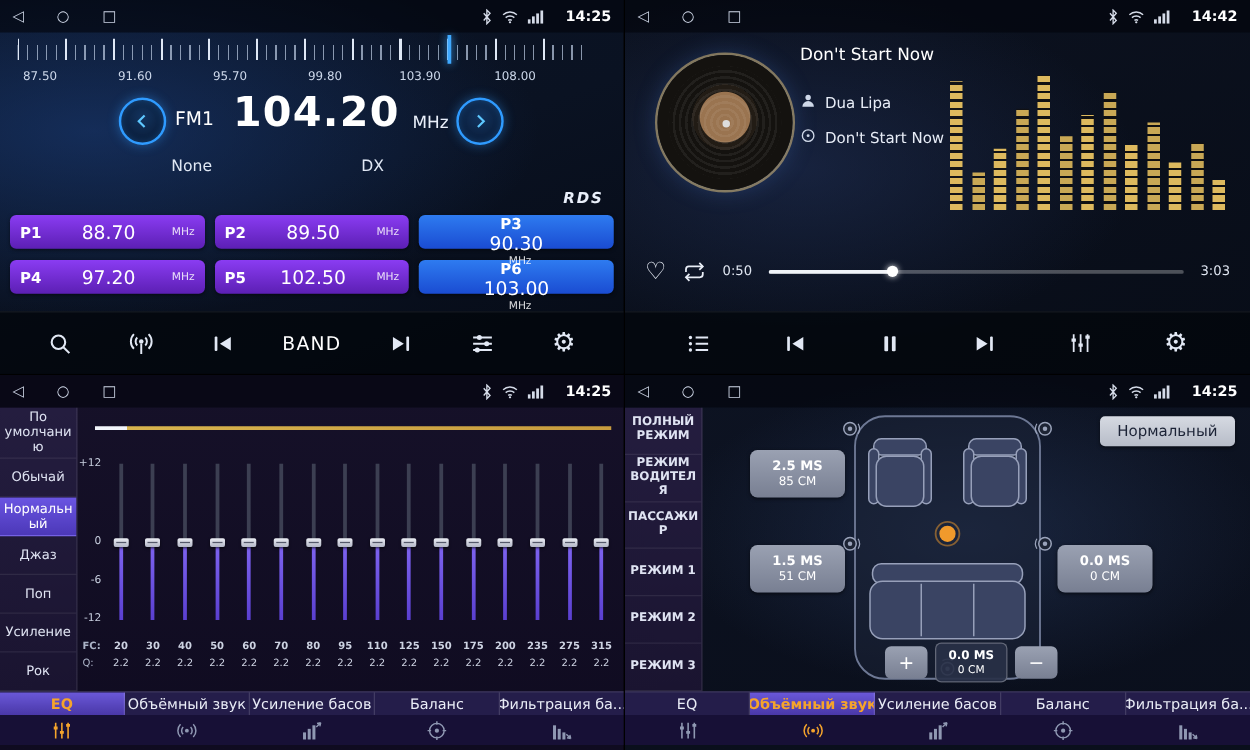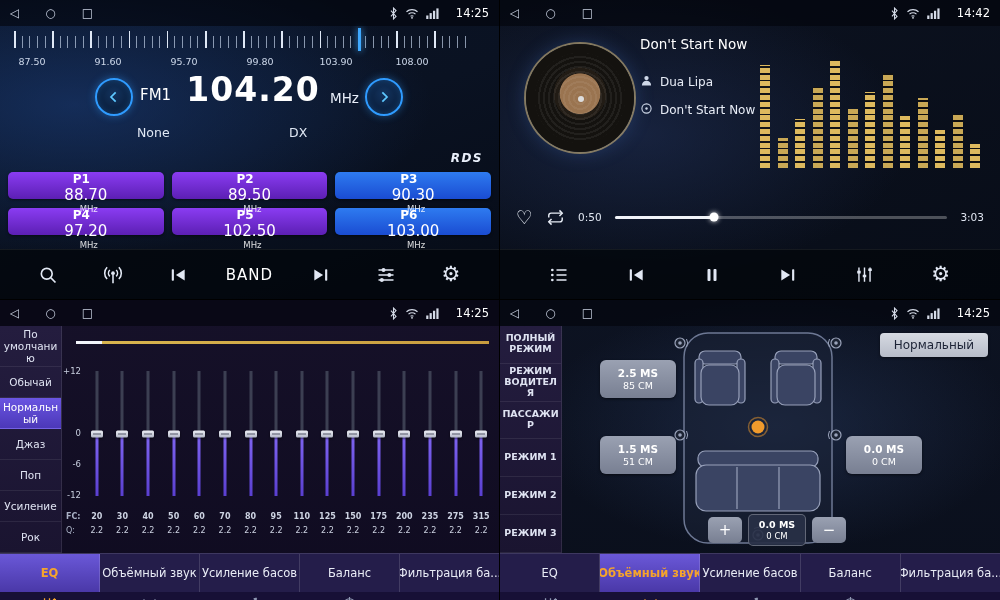--- a/index.html
+++ b/index.html
@@ -12,40 +12,40 @@
   #player{background:radial-gradient(90% 80% at 28% 45%, rgba(42,62,112,.4) 0%, rgba(8,12,24,0) 60%),linear-gradient(160deg,#0c1220 0%,#080d18 100%);border-bottom:1px solid #000;}
   #eq{background:linear-gradient(180deg,#161129 0%,#0f0b20 100%);border-right:1px solid #000;}
   #surround{background:radial-gradient(80% 70% at 55% 42%, rgba(44,64,104,.45) 0%, rgba(10,15,30,0) 60%),linear-gradient(180deg,#0d1322 0%,#0a0f1c 100%);}
 
   
   .statusbar{position:absolute;top:0;left:0;right:0;height:26px;background:rgba(2,4,10,.6);display:flex;align-items:center;justify-content:space-between;padding:0 10px;z-index:6;}
   .nav{display:flex;gap:26px;color:#c8d0e0;font-size:12px;line-height:1;}
   .nav-ic{cursor:pointer;}
   .sys{display:flex;gap:7px;align-items:center;color:#d5dbe8;}
   .sys svg{display:block;}
-  .time{font-size:11.5px;color:#fff;margin-left:10px;}
+  .time{font-size:11.5px;color:#fff;margin-left:10px;font-weight:bold;}
 
   
   .dial{position:absolute;top:28px;left:0;right:0;height:50px;}
   .ticks-minor{position:absolute;left:14px;right:28px;top:8px;height:12px;background:repeating-linear-gradient(90deg, rgba(190,205,228,.7) 0 1px, transparent 1px 7.64px);}
   .ticks-major{position:absolute;left:14px;right:28px;top:3px;height:17px;background:repeating-linear-gradient(90deg, #dfe8f6 0 1.6px, transparent 1.6px 38.2px);}
   .needle{position:absolute;top:0;left:358px;width:3px;height:23px;background:#3fa9ff;box-shadow:0 0 7px #3fa9ff;}
   .dial-labels span{position:absolute;top:28px;transform:translateX(-50%);font-size:9.5px;color:#cdd8ea;}
   .tune-btn{position:absolute;width:38px;height:38px;border-radius:50%;border:2px solid #2f9bff;background:radial-gradient(circle at 50% 40%, #12335e 0%, #0a1c38 75%);display:flex;align-items:center;justify-content:center;color:#5ec8ff;box-shadow:0 0 9px rgba(47,155,255,.45), inset 0 0 6px rgba(47,155,255,.3);}
   .tune-btn.left{left:95px;top:78px;}
   .tune-btn.right{left:365px;top:78px;}
   .band-label{position:absolute;left:140px;top:86px;font-size:15px;color:#fff;}
   .freq-big{position:absolute;left:183px;top:70px;width:140px;text-align:center;font-size:33px;font-weight:bold;color:#fff;letter-spacing:1px;}
   .unit-label{position:absolute;left:330px;top:90px;font-size:13.5px;color:#e9effa;}
   .stereo-label{position:absolute;left:137px;top:125px;font-size:12.5px;color:#e0e8f4;}
   .dx-label{position:absolute;left:289px;top:125px;font-size:12.5px;color:#e0e8f4;}
   .rds{position:absolute;right:16px;top:151px;font-size:12px;font-style:italic;font-weight:bold;color:#e9effa;letter-spacing:1.5px;}
   .presets{position:absolute;left:8px;right:8px;top:172px;display:grid;grid-template-columns:repeat(3,1fr);gap:9px 8px;}
   .preset{height:27px;border-radius:5px;display:flex;align-items:center;padding:0 8px;color:#fff;box-shadow:0 1px 3px rgba(0,0,0,.5);}
-  .preset.purple{background:linear-gradient(180deg,#8a3cf2,#5c1fb4);flex-direction:column;}
+  .preset.purple{background:linear-gradient(180deg,#8a3cf2,#5c1fb4);}
   .preset.blue{background:linear-gradient(180deg,#2e7bf0,#1a4cd2);flex-direction:column;}
   .preset .p-label{font-size:12px;font-weight:bold;width:26px;text-align:left;}
   .preset .p-freq{flex:1;text-align:center;font-size:15px;}
   .preset .p-unit{font-size:8.5px;opacity:.85;width:24px;text-align:right;}
   .toolbar{position:absolute;left:0;right:0;bottom:0;height:50px;background:rgba(3,6,12,.78);border-top:1px solid rgba(255,255,255,.07);display:flex;align-items:center;justify-content:space-evenly;color:#e2e8f4;}
   .tool{display:flex;align-items:center;justify-content:center;min-width:34px;height:40px;color:#e2e8f4;cursor:pointer;}
   .band-btn{font-size:15px;color:#fff;letter-spacing:1px;}
   .gear-glyph{font-size:21px;line-height:1;}
 
   
@@ -67,21 +67,21 @@
   .ptrack{flex:1;position:relative;height:3px;background:rgba(255,255,255,.28);border-radius:2px;cursor:pointer;}
   .pfill{position:absolute;left:0;top:0;bottom:0;background:#f0f3f8;border-radius:2px;}
   .pknob{position:absolute;top:50%;transform:translate(-50%,-50%);width:9px;height:9px;border-radius:50%;background:#fff;box-shadow:0 0 5px rgba(255,255,255,.9);}
 
   
   .side{position:absolute;left:0;top:26px;bottom:47px;width:62px;background:linear-gradient(180deg,#241d3f,#1a1430);border-right:1px solid rgba(255,255,255,.1);display:flex;flex-direction:column;}
   .side-item{flex:1;display:flex;align-items:center;justify-content:center;text-align:center;font-size:10.5px;color:#dfe3f2;border-bottom:1px solid rgba(255,255,255,.08);padding:2px;line-height:1.15;overflow-wrap:anywhere;cursor:pointer;}
   .side-item.active{background:linear-gradient(180deg,#6a55e2,#4c38b8);color:#fff;}
   #surround .side-item{font-size:9.5px;font-weight:bold;}
   .tabbar{position:absolute;left:0;right:0;bottom:0;height:47px;}
-  .tabs{display:flex;height:39px;background:#241d4a;border-top:1px solid rgba(255,255,255,.12);}
+  .tabs{display:flex;height:19px;background:#241d4a;border-top:1px solid rgba(255,255,255,.12);}
   .tab{flex:1;display:flex;align-items:center;justify-content:center;font-size:11.5px;color:#e9ecf6;border-right:1px solid rgba(255,255,255,.14);white-space:nowrap;overflow:hidden;cursor:pointer;}
   .tab:last-child{border-right:none;}
   .tab.active{background:linear-gradient(180deg,#6a58d8,#4a38a8);color:#f5a42c;font-weight:bold;}
   .tabicons{display:flex;height:24px;background:#171036;}
   .tabicon{flex:1;display:flex;align-items:center;justify-content:center;color:#8f98b2;cursor:pointer;}
   .tabicon.active{color:#f5a42c;}
   .tabicon svg{width:17px;height:17px;}
 
   
   .eq-main{position:absolute;left:62px;right:0;top:26px;bottom:47px;}

